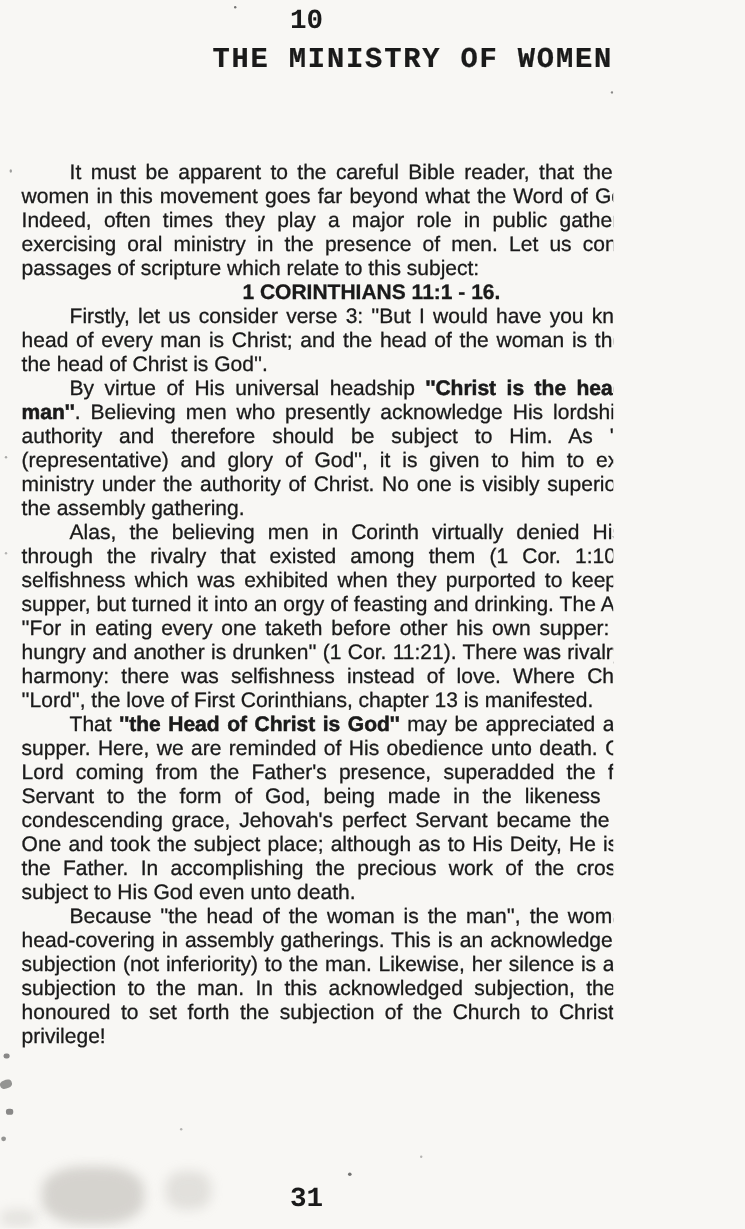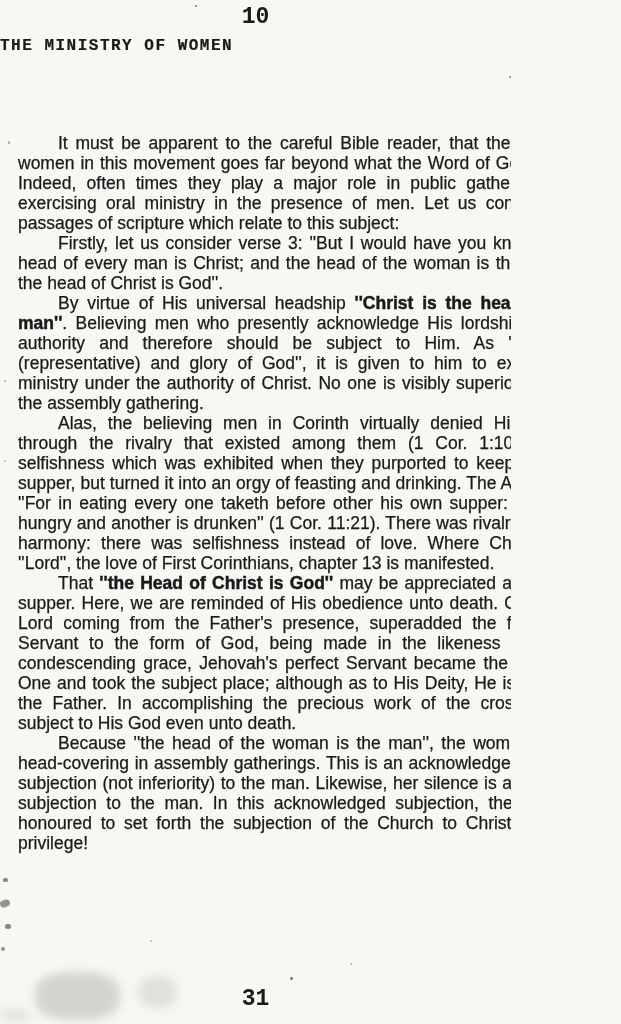--- a/index.html
+++ b/index.html
@@ -17,23 +17,23 @@
     overflow:hidden;
   }
   .chapter-number{
     position:absolute;top:4px;left:0;width:100%;
     text-align:center;
     font-family:"Liberation Mono","DejaVu Sans Mono",monospace;
     font-size:23px;font-weight:700;letter-spacing:0px;
   }
   .doc-title{
     position:absolute;top:37px;left:0;width:100%;margin:0;
-    text-align:left;
+    text-align:right;
     font-family:"Liberation Mono","DejaVu Sans Mono",monospace;
-    font-size:16px;font-weight:700;letter-spacing:1.5px;
+    font-size:24px;font-weight:700;letter-spacing:1.5px;
     -webkit-text-stroke:0.2px;
   }
   .body-text{
     position:absolute;top:133px;left:18px;width:583px;
     text-align:justify;
     font-size:17.5px;line-height:20px;
     -webkit-text-stroke:0.25px;
   }
   .body-text p{margin:0;text-indent:40px;}
   .scripture-heading{
@@ -55,20 +55,21 @@
 <body>
 
 <div class="page">
 
   <div class="chapter-number">10</div>
 
   <h1 class="doc-title">THE MINISTRY OF WOMEN</h1>
 
   <div class="body-text">
     <p>It must be apparent to the careful Bible reader, that the ministry of women in this movement goes far beyond what the Word of God teaches. Indeed, often times they play a major role in public gatherings, even exercising oral ministry in the presence of men. Let us consider three passages of scripture which relate to this subject:</p>
+    <p class="scripture-heading">1 CORINTHIANS 11:1 - 16.</p>
     <p>Firstly, let us consider verse 3: ''But I would have you know that the head of every man is Christ; and the head of the woman is the man; and the head of Christ is God''.</p>
     <p><span>By virtue of His universal headship </span><span class="b">''Christ is the head of every man''</span><span>. Believing men who presently acknowledge His lordship, own His authority and therefore should be subject to Him. As ''the image (representative) and glory of God'', it is given to him to exercise oral ministry under the authority of Christ. No one is visibly superior to man in the assembly gathering.</span></p>
     <p>Alas, the believing men in Corinth virtually denied His headship through the rivalry that existed among them (1 Cor. 1:10), and the selfishness which was exhibited when they purported to keep the Lord's supper, but turned it into an orgy of feasting and drinking. The Apostle said, ''For in eating every one taketh before other his own supper: and one is hungry and another is drunken'' (1 Cor. 11:21). There was rivalry instead of harmony: there was selfishness instead of love. Where Christ is truly ''Lord'', the love of First Corinthians, chapter 13 is manifested.</p>
     <p><span>That </span><span class="b">''the Head of Christ is God''</span><span> may be appreciated at the Lord's supper. Here, we are reminded of His obedience unto death. Our beloved Lord coming from the Father's presence, superadded the form of the Servant to the form of God, being made in the likeness of men. In condescending grace, Jehovah's perfect Servant became the Dependent One and took the subject place; although as to His Deity, He is equal with the Father. In accomplishing the precious work of the cross, He was subject to His God even unto death.</span></p>
     <p>Because ''the head of the woman is the man'', the woman wears a head-covering in assembly gatherings. This is an acknowledgement of her subjection (not inferiority) to the man. Likewise, her silence is a sign of her subjection to the man. In this acknowledged subjection, the woman is honoured to set forth the subjection of the Church to Christ - precious privilege!</p>
   </div>
 
   <div class="page-number">31</div>
 
   <i class="sp" style="left:195px;top:5px;width:2px;height:2px;opacity:.6"></i>

